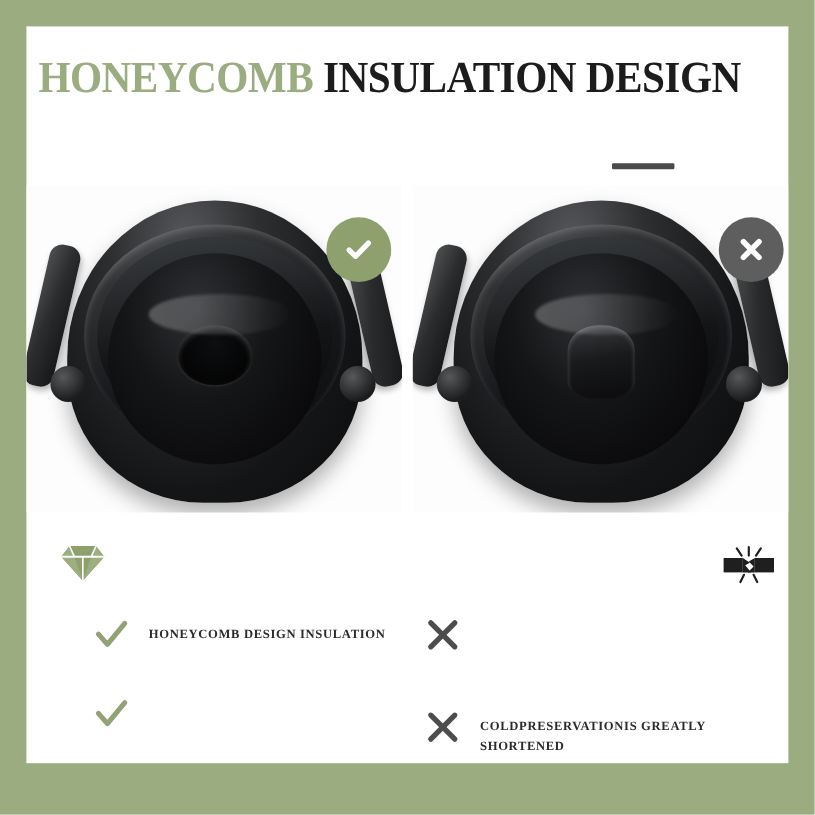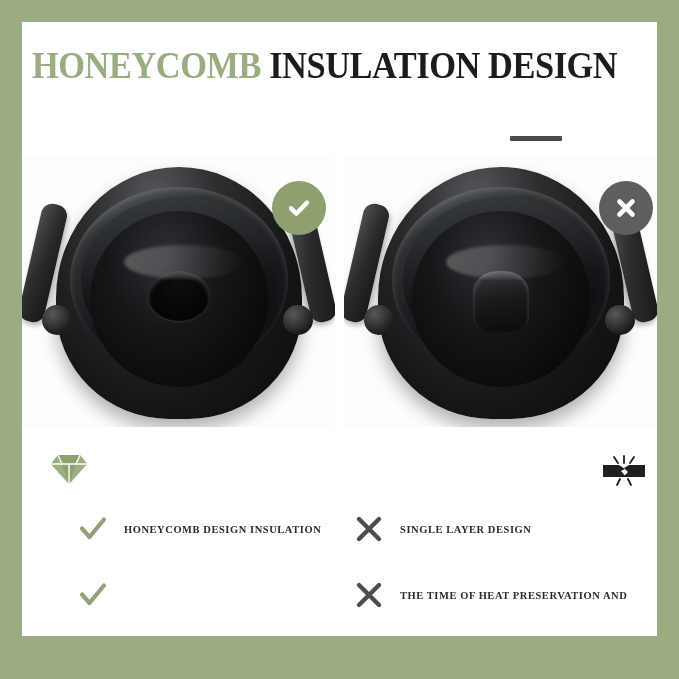--- a/index.html
+++ b/index.html
@@ -392,32 +392,30 @@
             <path d="M22 9 V2 M16 9 L12 3 M28 9 L32 3 M14 17 L7 18 M30 17 L37 18 M18 25 L15 31 M26 25 L29 31" stroke="#1f1f1f" stroke-width="1.8" stroke-linecap="round"></path>
           </svg>
         </div>
 
         <div class="frow frow-1">
           <span class="fmark">
             <svg width="30" height="30" viewBox="0 0 30 30" aria-hidden="true">
               <path d="M5 5 L25 25 M25 5 L5 25" fill="none" stroke="#4d4d4d" stroke-width="4.4" stroke-linecap="round"></path>
             </svg>
           </span>
-          <span class="ftext">
-            <span>SINGLE LAYER DESIGN</span>
-          </span>
         </div>
 
         <div class="frow frow-2">
           <span class="fmark">
             <svg width="30" height="30" viewBox="0 0 30 30" aria-hidden="true">
               <path d="M5 5 L25 25 M25 5 L5 25" fill="none" stroke="#4d4d4d" stroke-width="4.4" stroke-linecap="round"></path>
             </svg>
           </span>
           <span class="ftext">
-            <span>THE TIME OF HEAT PRESERVATION AND</span><br>
+            <br>
+            <span>COLDPRESERVATIONIS GREATLY SHORTENED</span>
           </span>
         </div>
       </div>
 
     </div>
   </div>
 </div>
 
 </body></html>

